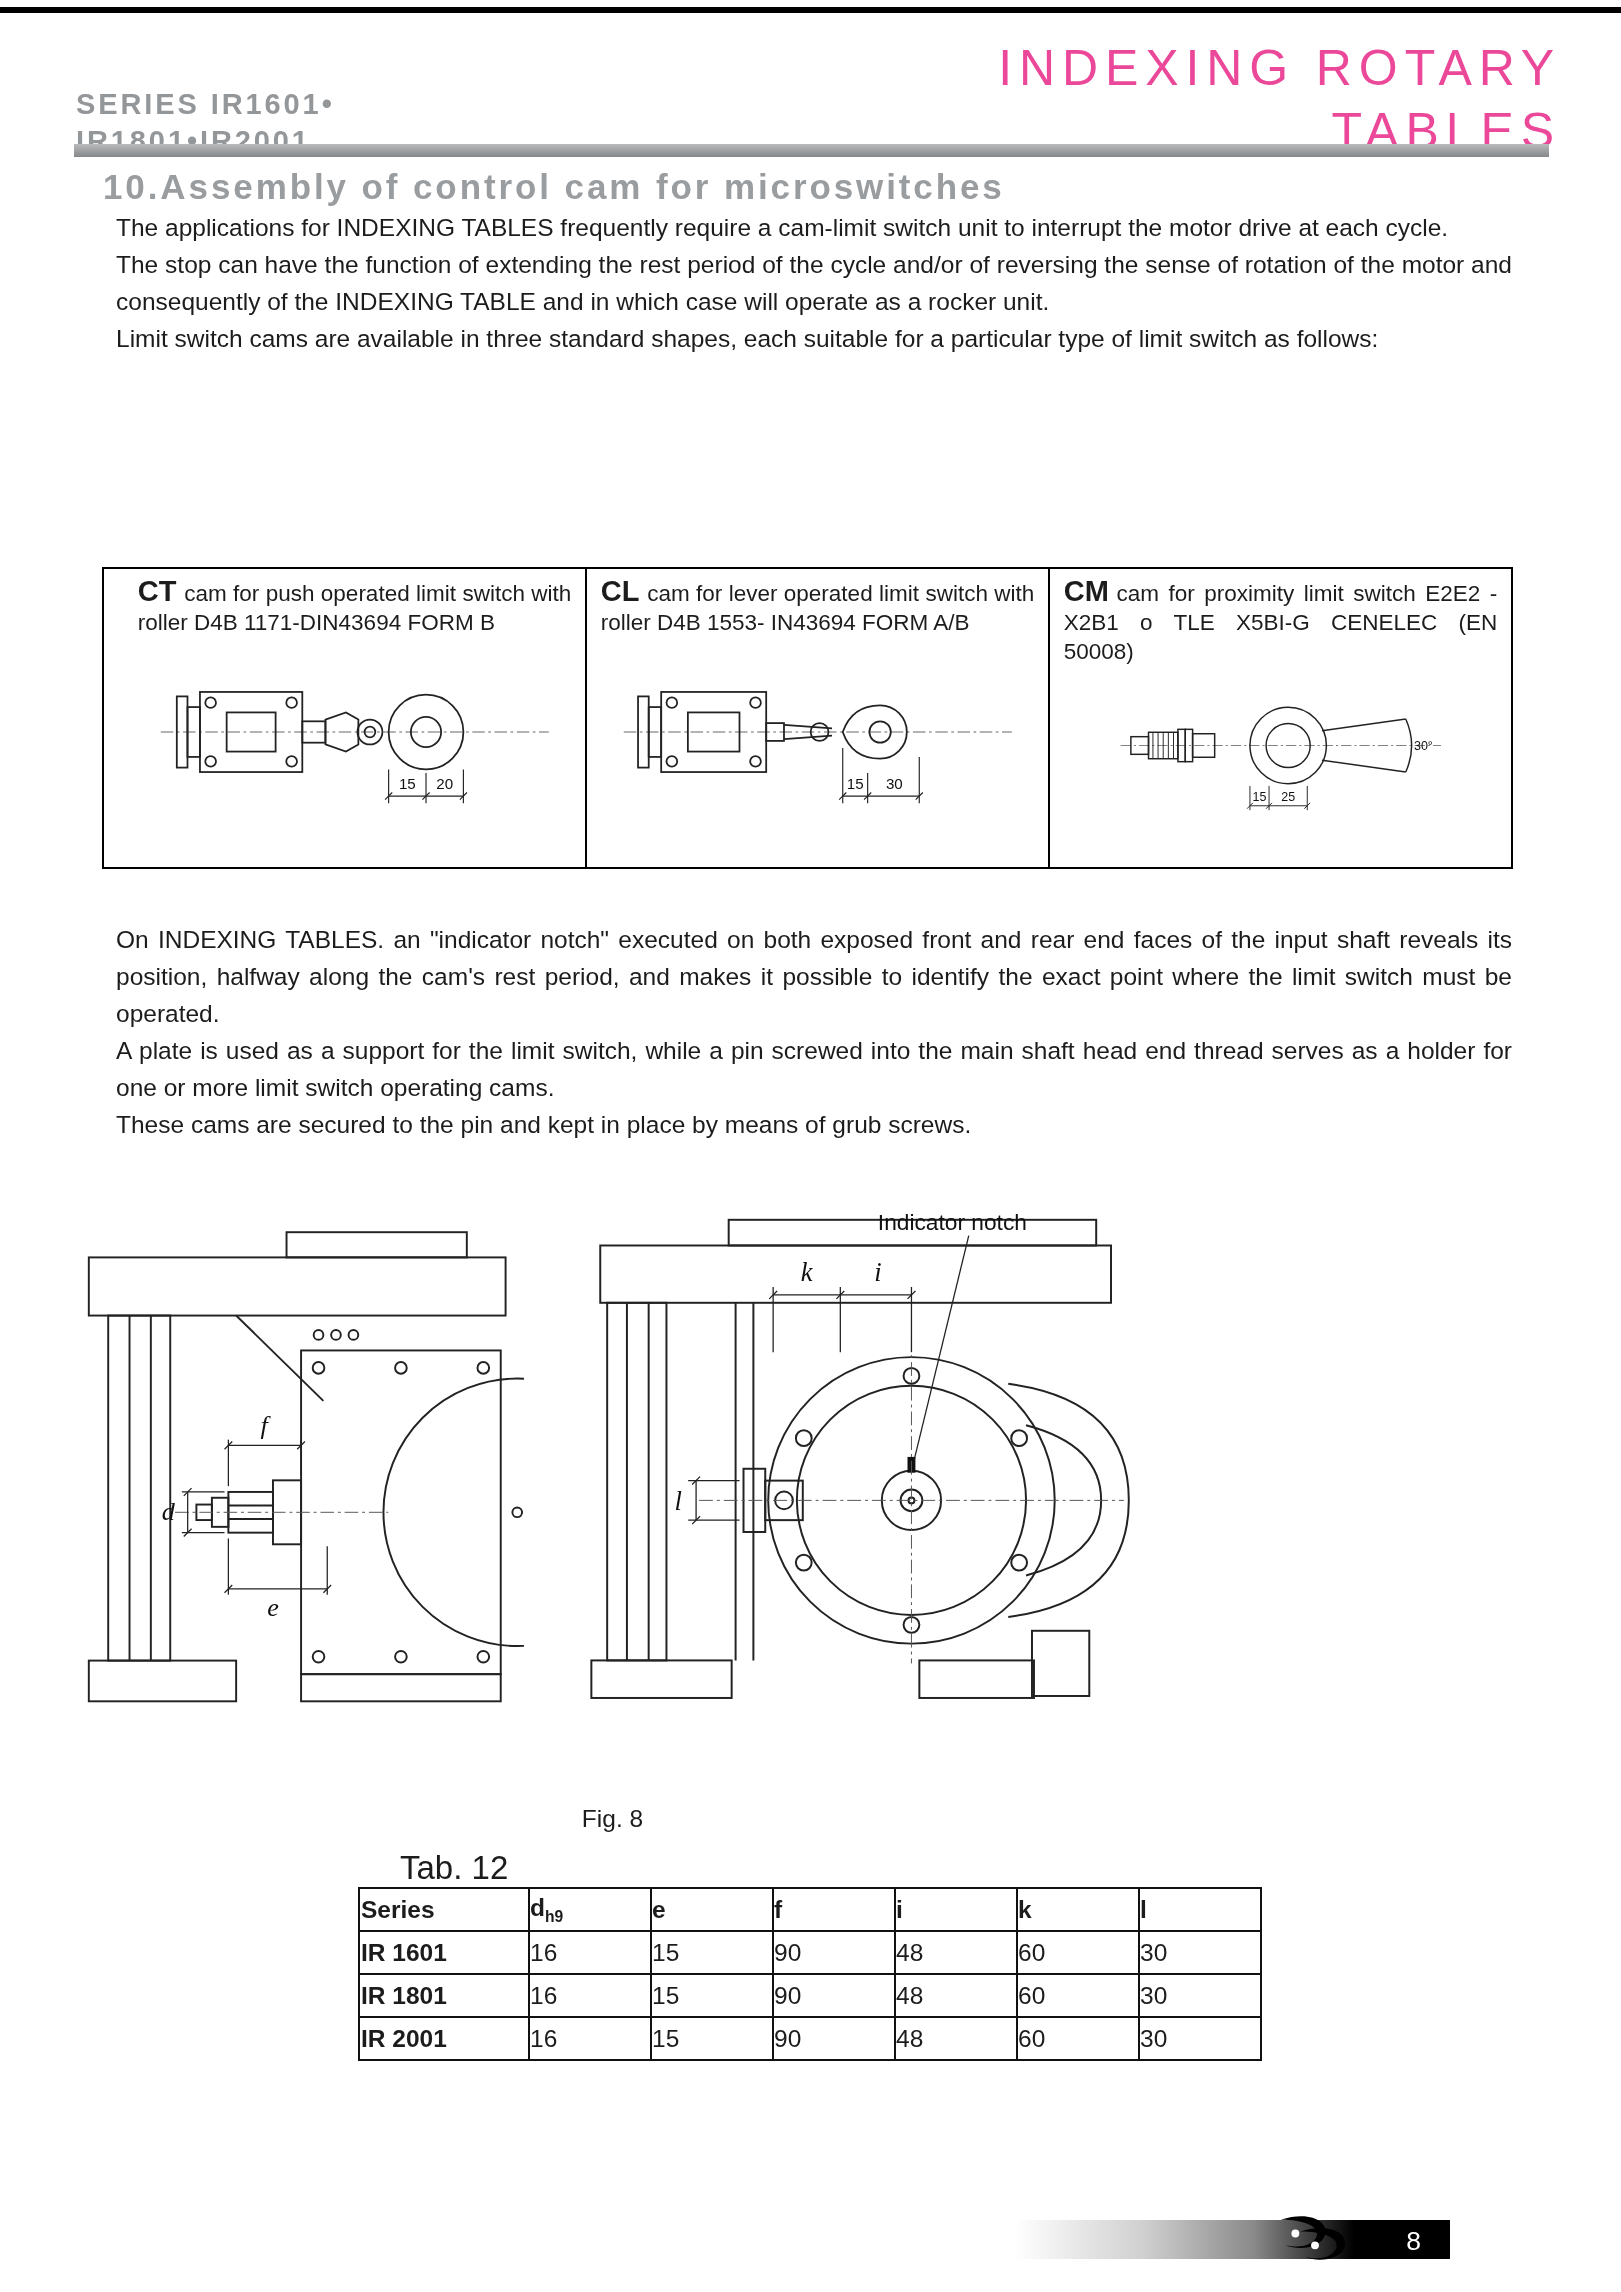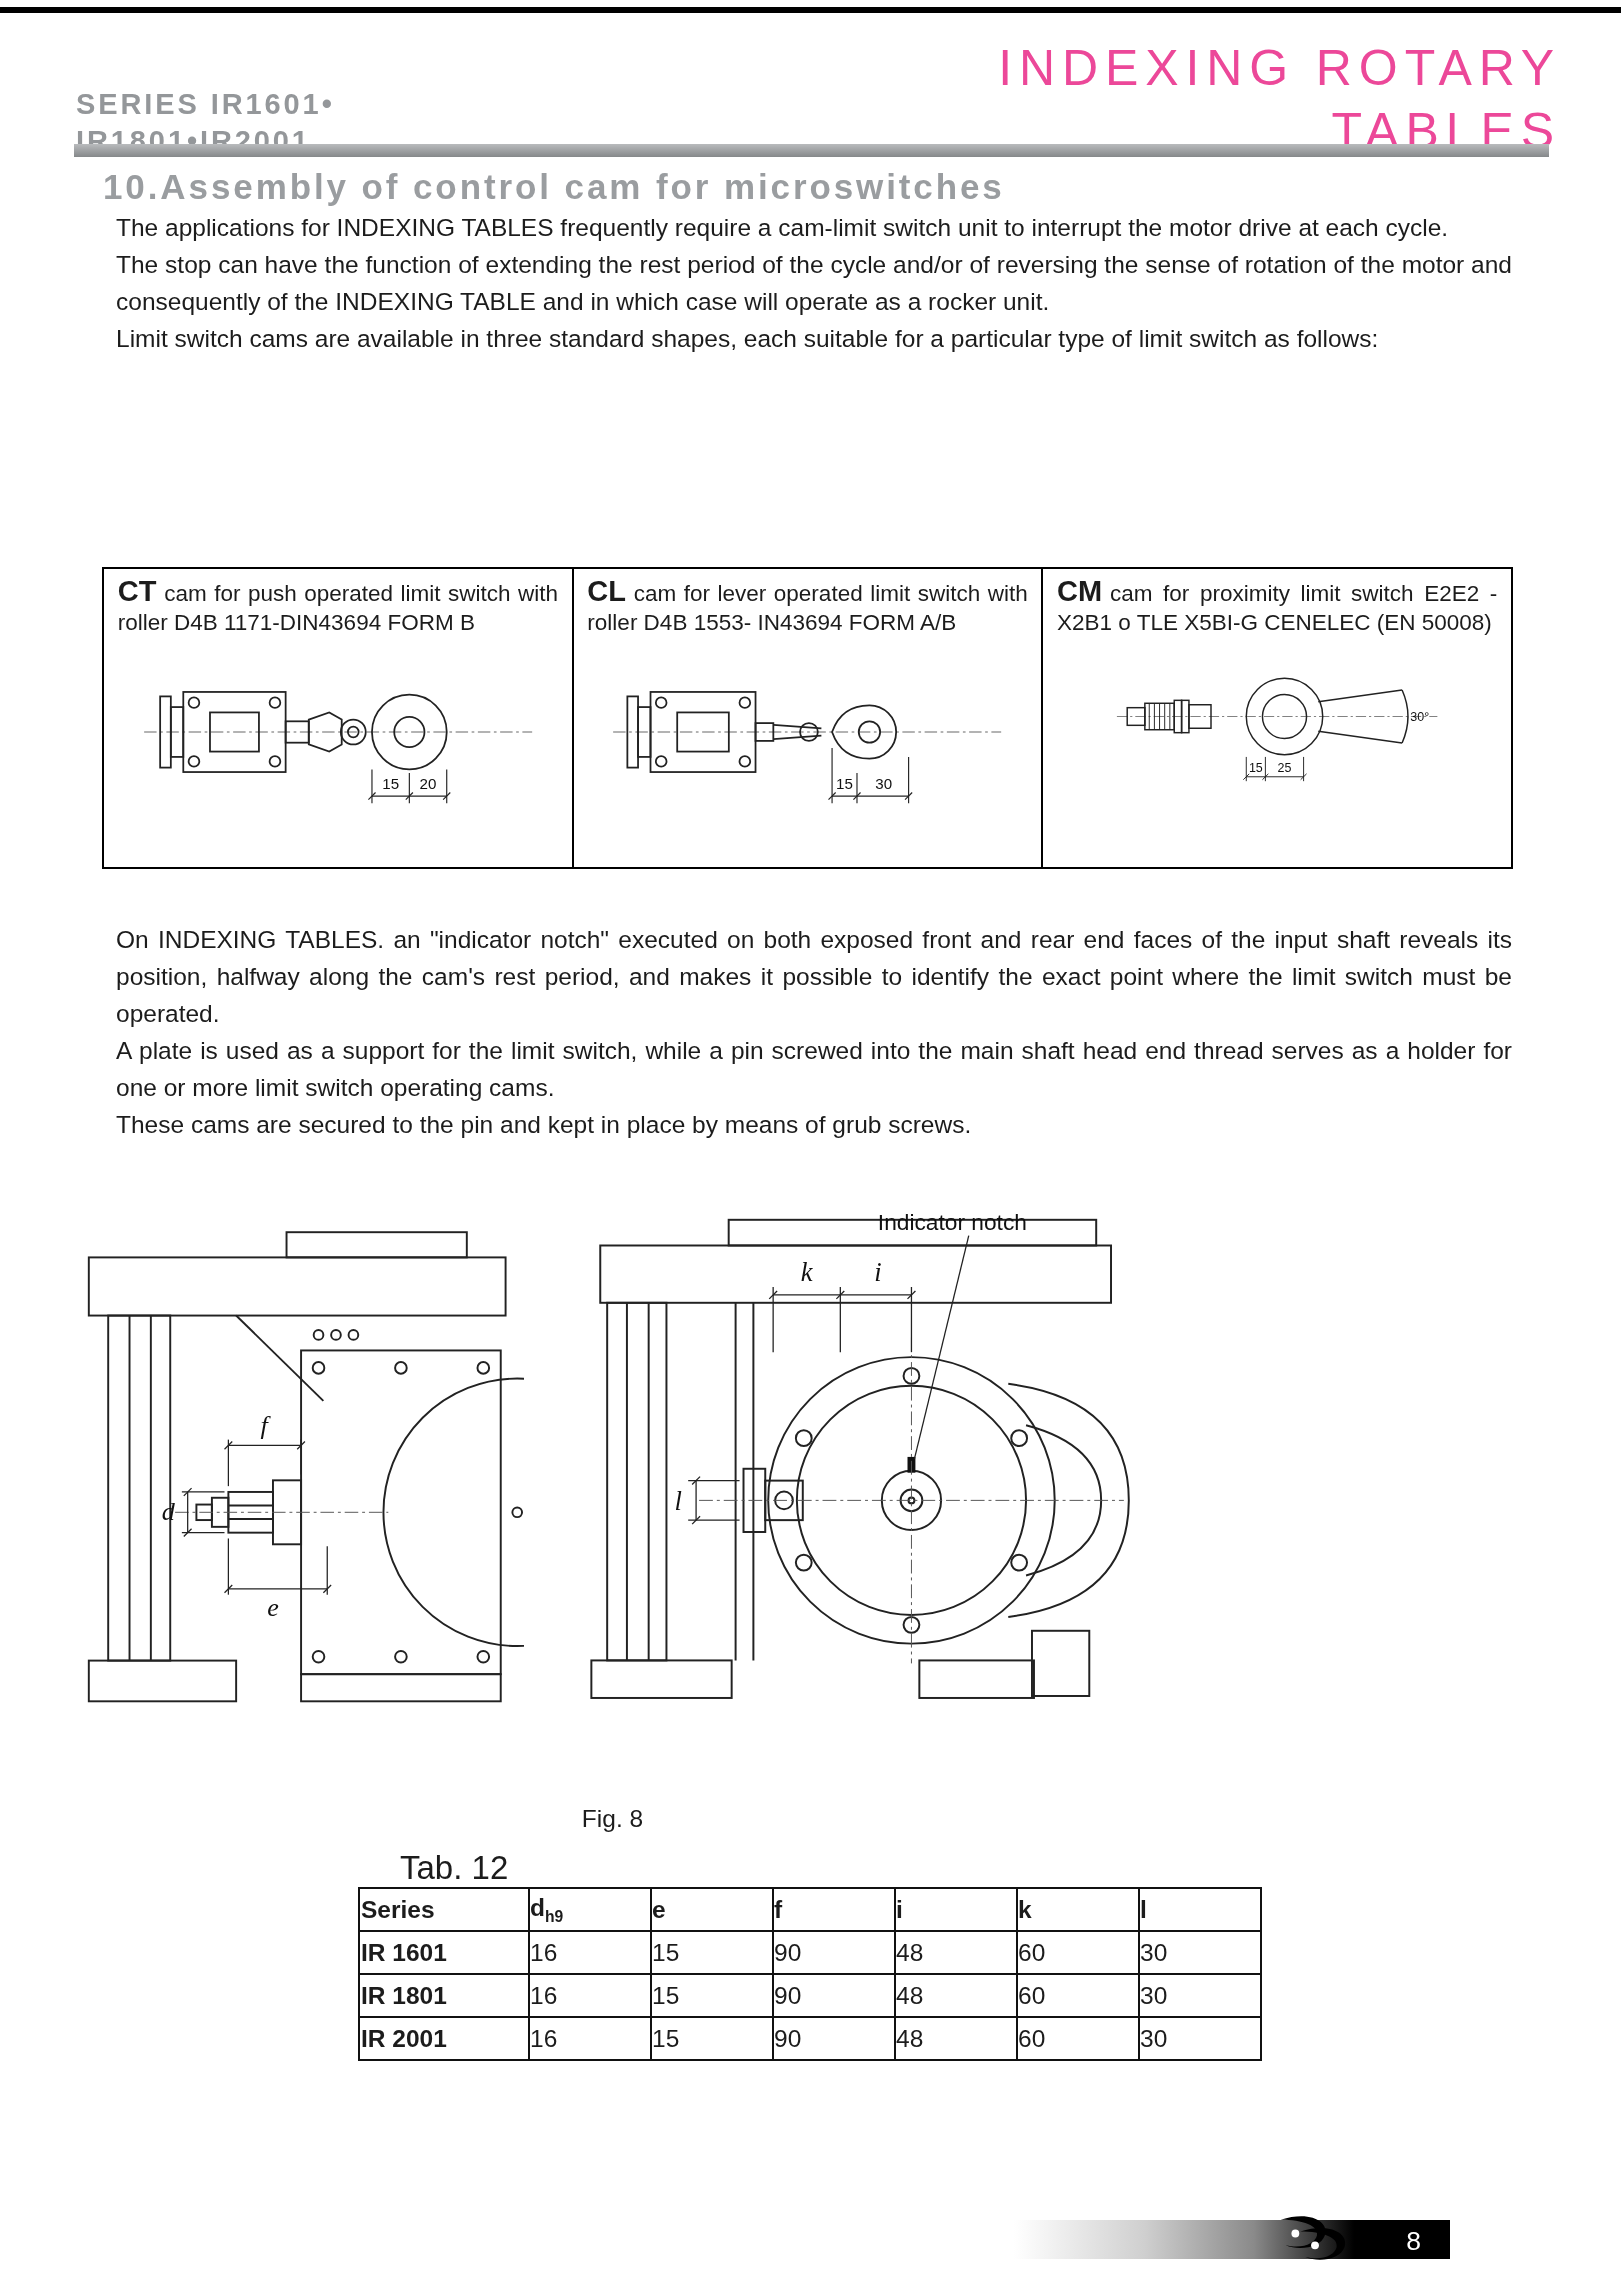--- a/index.html
+++ b/index.html
@@ -20,21 +20,21 @@
     letter-spacing:2.9px;color:#9a9da0;}
 
   
   .bodyblock{position:absolute;left:116px;width:1396px;font-size:24.5px;line-height:37px;
     text-align:justify;}
   .bodyblock p{margin:0;}
   #intro{top:209px;} #body2{top:921px;}
 
   
   .fig7-box{position:absolute;left:102px;top:567px;width:1411px;height:302px;
-    border:2.9px solid #000;display:flex;box-sizing:border-box;}
+    border:2.9px solid #000;display:flex;box-sizing:border-box;padding-left:20px;}
   .fig7-cell{flex:1 1 0;border-right:2.9px solid #000;padding:7.8px 13.7px 3.9px 13.7px;overflow:hidden;}
   .fig7-cell:last-child{border-right:none;}
   .cellhead{font-size:22.5px;line-height:29px;text-align:justify;}
   .cellhead .code{font-weight:700;font-size:29px;margin-right:7.8px;}
   .camsvg{width:100%;height:178px;margin-top:5.9px;display:block;}
 
   .caption{position:absolute;text-align:center;font-size:24.5px;}
   #fig7-caption{left:0;top:875px;width:1621px;}
   #fig8-caption{left:103px;top:1805px;width:1019px;}
   #tab-label{position:absolute;left:400px;top:1849px;font-size:33px;}

